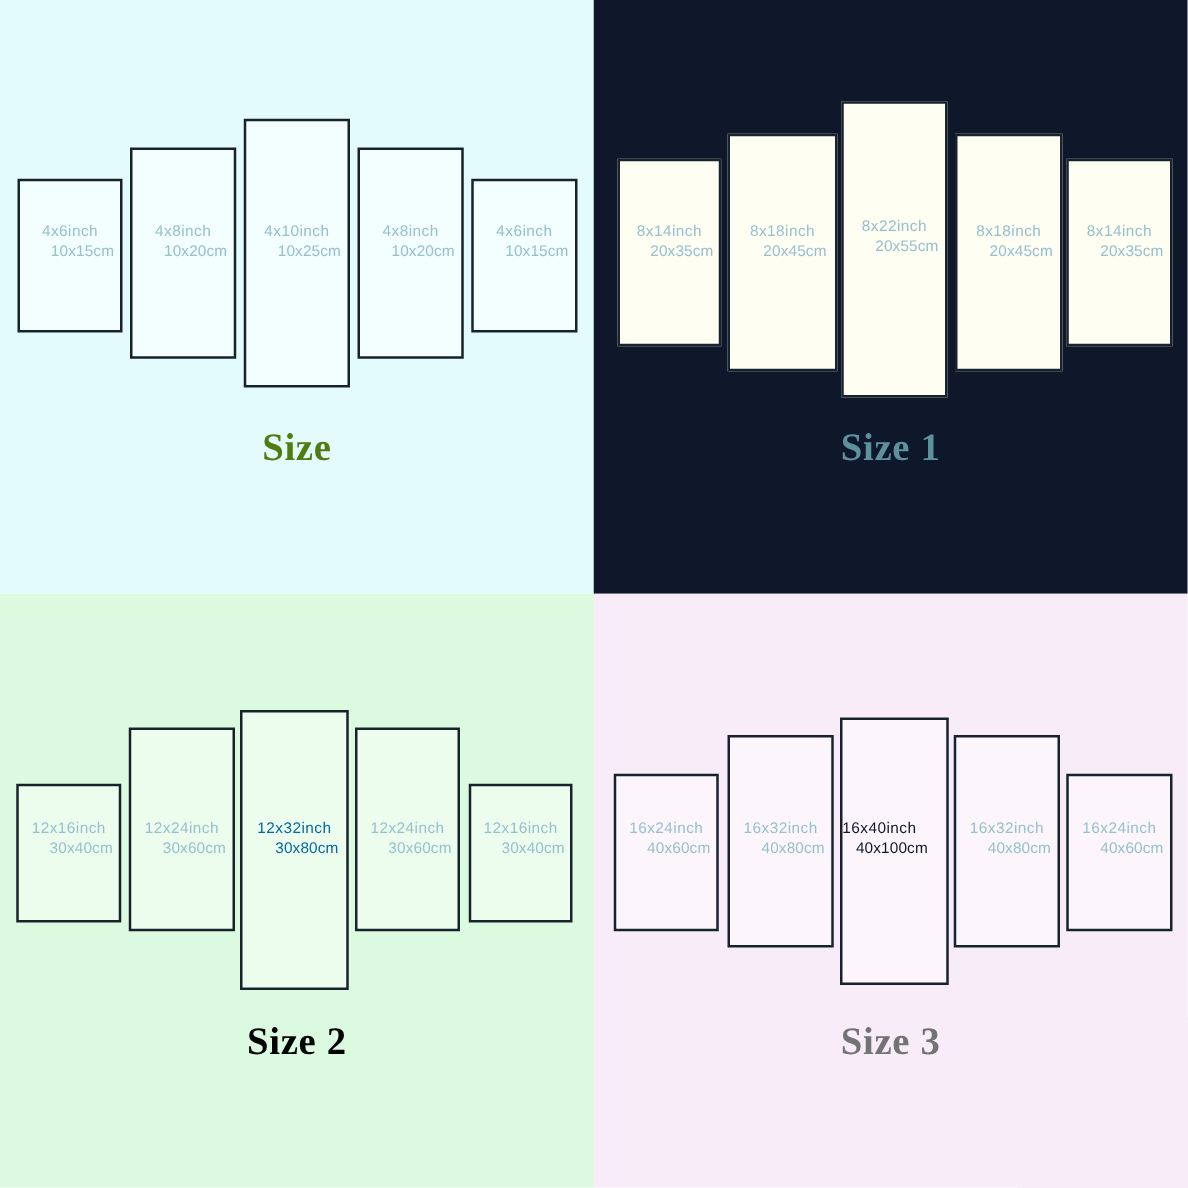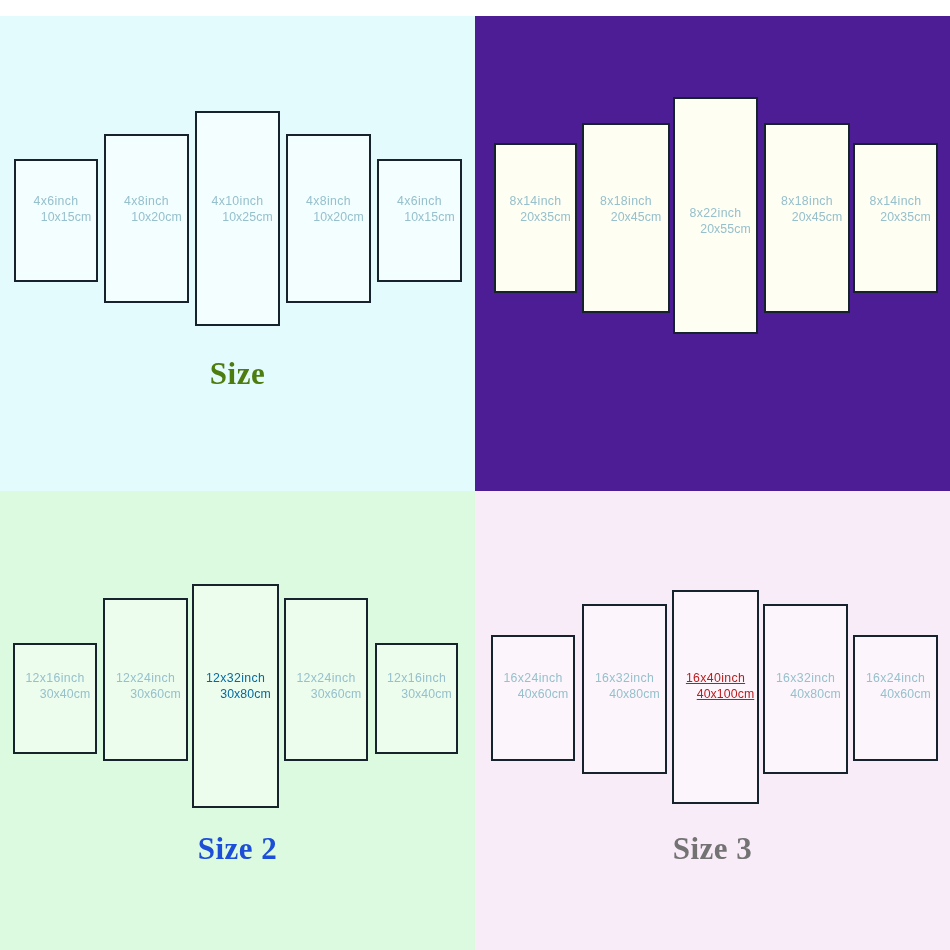--- a/index.html
+++ b/index.html
@@ -63,73 +63,74 @@
     font-weight: 700;
     font-size: 31px;
     letter-spacing: 0.5px;
     color: #5d929d;
     user-select: none;
   }
 </style>
 </head>
 <body>
 
-<div id="chart" style="width: 950px; height: 714px; margin-top: 16px;">
+<div id="chart" style="width: 950px; height: 714px;">
     <div class="quadrant" style="left: 0px; top: 0px; background: rgb(228, 251, 253);">
       <div class="panels">
         <div class="panel" style="left: 14px; top: 143px; width: 84px; height: 123px; background: rgb(242, 254, 255); border-color: rgb(22, 34, 44);"></div>
         <div class="panel-label" style="left: 14px; width: 84px; top: 178px; color: rgb(150, 192, 204);"><span class="line1">4x6inch</span><span class="line2">10x15cm</span></div>
         <div class="panel" style="left: 104px; top: 118px; width: 85px; height: 169px; background: rgb(242, 254, 255); border-color: rgb(22, 34, 44);"></div>
         <div class="panel-label" style="left: 104px; width: 85px; top: 178px; color: rgb(150, 192, 204);"><span class="line1">4x8inch</span><span class="line2">10x20cm</span></div>
         <div class="panel" style="left: 195px; top: 95px; width: 85px; height: 215px; background: rgb(242, 254, 255); border-color: rgb(22, 34, 44);"></div>
         <div class="panel-label" style="left: 195px; width: 85px; top: 178px; color: rgb(150, 192, 204);"><span class="line1">4x10inch</span><span class="line2">10x25cm</span></div>
         <div class="panel" style="left: 286px; top: 118px; width: 85px; height: 169px; background: rgb(242, 254, 255); border-color: rgb(22, 34, 44);"></div>
         <div class="panel-label" style="left: 286px; width: 85px; top: 178px; color: rgb(150, 192, 204);"><span class="line1">4x8inch</span><span class="line2">10x20cm</span></div>
         <div class="panel" style="left: 377px; top: 143px; width: 85px; height: 123px; background: rgb(242, 254, 255); border-color: rgb(22, 34, 44);"></div>
         <div class="panel-label" style="left: 377px; width: 85px; top: 178px; color: rgb(150, 192, 204);"><span class="line1">4x6inch</span><span class="line2">10x15cm</span></div>
       </div>
       <div class="quad-title" style="top: 340px; color: #4d7c0f;">Size</div>
     </div>
-    <div class="quadrant" style="left: 475px; top: 0px; background: #4c1d95;">
+    <div class="quadrant" style="left: 475px; top: 0px; background: #0f172a;">
       <div class="panels">
         <div class="panel" style="left: 19px; top: 127px; width: 83px; height: 150px; background: rgb(254, 254, 243); border-color: rgb(22, 34, 44);"></div>
         <div class="panel-label" style="left: 19px; width: 83px; top: 178px; color: rgb(150, 192, 204);"><span class="line1">8x14inch</span><span class="line2">20x35cm</span></div>
         <div class="panel" style="left: 107px; top: 107px; width: 88px; height: 190px; background: rgb(254, 254, 243); border-color: rgb(22, 34, 44);"></div>
         <div class="panel-label" style="left: 107px; width: 88px; top: 178px; color: rgb(150, 192, 204);"><span class="line1">8x18inch</span><span class="line2">20x45cm</span></div>
         <div class="panel" style="left: 198px; top: 81px; width: 85px; height: 237px; background: rgb(254, 254, 243); border-color: rgb(22, 34, 44);"></div>
-        <div class="panel-label" style="left: 198px; width: 85px; top: 190px; color: rgb(150, 192, 204);"><span class="line1">8x22inch</span><span class="line2">20x55cm</span></div>
+        <div class="panel-label" style="left: 198px; width: 85px; top: 174px; color: rgb(150, 192, 204);"><span class="line1">8x22inch</span><span class="line2">20x55cm</span></div>
         <div class="panel" style="left: 289px; top: 107px; width: 86px; height: 190px; background: rgb(254, 254, 243); border-color: rgb(22, 34, 44);"></div>
         <div class="panel-label" style="left: 289px; width: 86px; top: 178px; color: rgb(150, 192, 204);"><span class="line1">8x18inch</span><span class="line2">20x45cm</span></div>
         <div class="panel" style="left: 378px; top: 127px; width: 85px; height: 150px; background: rgb(254, 254, 243); border-color: rgb(22, 34, 44);"></div>
         <div class="panel-label" style="left: 378px; width: 85px; top: 178px; color: rgb(150, 192, 204);"><span class="line1">8x14inch</span><span class="line2">20x35cm</span></div>
       </div>
+      <div class="quad-title" style="top: 340px; color: rgb(93, 146, 157);">Size 1</div>
     </div>
     <div class="quadrant" style="left: 0px; top: 475px; background: rgb(220, 250, 223);">
       <div class="panels">
         <div class="panel" style="left: 13px; top: 152px; width: 84px; height: 111px; background: rgb(236, 253, 238); border-color: rgb(22, 34, 44);"></div>
         <div class="panel-label" style="left: 13px; width: 84px; top: 180px; color: rgb(150, 192, 204);"><span class="line1">12x16inch</span><span class="line2">30x40cm</span></div>
         <div class="panel" style="left: 103px; top: 107px; width: 85px; height: 163px; background: rgb(236, 253, 238); border-color: rgb(22, 34, 44);"></div>
         <div class="panel-label" style="left: 103px; width: 85px; top: 180px; color: rgb(150, 192, 204);"><span class="line1">12x24inch</span><span class="line2">30x60cm</span></div>
         <div class="panel" style="left: 192px; top: 93px; width: 87px; height: 224px; background: rgb(236, 253, 238); border-color: rgb(22, 34, 44);"></div>
         <div class="panel-label" style="left: 192px; width: 87px; top: 180px; color: #0369a1;"><span class="line1">12x32inch</span><span class="line2">30x80cm</span></div>
         <div class="panel" style="left: 284px; top: 107px; width: 84px; height: 163px; background: rgb(236, 253, 238); border-color: rgb(22, 34, 44);"></div>
         <div class="panel-label" style="left: 284px; width: 84px; top: 180px; color: rgb(150, 192, 204);"><span class="line1">12x24inch</span><span class="line2">30x60cm</span></div>
         <div class="panel" style="left: 375px; top: 152px; width: 83px; height: 111px; background: rgb(236, 253, 238); border-color: rgb(22, 34, 44);"></div>
         <div class="panel-label" style="left: 375px; width: 83px; top: 180px; color: rgb(150, 192, 204);"><span class="line1">12x16inch</span><span class="line2">30x40cm</span></div>
       </div>
-      <div class="quad-title" style="top: 340px; color: #1d4ed8;">Size 2</div>
+      <div class="quad-title" style="top: 340px; color: #000000;">Size 2</div>
     </div>
     <div class="quadrant" style="left: 475px; top: 475px; background: rgb(248, 236, 248);">
       <div class="panels">
         <div class="panel" style="left: 16px; top: 144px; width: 84px; height: 126px; background: rgb(252, 246, 252); border-color: rgb(22, 34, 44);"></div>
         <div class="panel-label" style="left: 16px; width: 84px; top: 180px; color: rgb(150, 192, 204);"><span class="line1">16x24inch</span><span class="line2">40x60cm</span></div>
         <div class="panel" style="left: 107px; top: 113px; width: 85px; height: 170px; background: rgb(252, 246, 252); border-color: rgb(22, 34, 44);"></div>
         <div class="panel-label" style="left: 107px; width: 85px; top: 180px; color: rgb(150, 192, 204);"><span class="line1">16x32inch</span><span class="line2">40x80cm</span></div>
         <div class="panel" style="left: 197px; top: 99px; width: 87px; height: 214px; background: rgb(252, 246, 252); border-color: rgb(22, 34, 44);"></div>
-        <div class="panel-label" style="left: 197px; width: 87px; top: 180px; color: #b91c1c; text-decoration: underline;"><span class="line1">16x40inch</span><span class="line2">40x100cm</span></div>
+        <div class="panel-label" style="left: 185px; width: 87px; top: 180px; color: #0f172a;"><span class="line1">16x40inch</span><span class="line2">40x100cm</span></div>
         <div class="panel" style="left: 288px; top: 113px; width: 85px; height: 170px; background: rgb(252, 246, 252); border-color: rgb(22, 34, 44);"></div>
         <div class="panel-label" style="left: 288px; width: 85px; top: 180px; color: rgb(150, 192, 204);"><span class="line1">16x32inch</span><span class="line2">40x80cm</span></div>
         <div class="panel" style="left: 378px; top: 144px; width: 85px; height: 126px; background: rgb(252, 246, 252); border-color: rgb(22, 34, 44);"></div>
         <div class="panel-label" style="left: 378px; width: 85px; top: 180px; color: rgb(150, 192, 204);"><span class="line1">16x24inch</span><span class="line2">40x60cm</span></div>
       </div>
       <div class="quad-title" style="top: 340px; color: #737373;">Size 3</div>
     </div>
   </div>
 
 </body></html>

